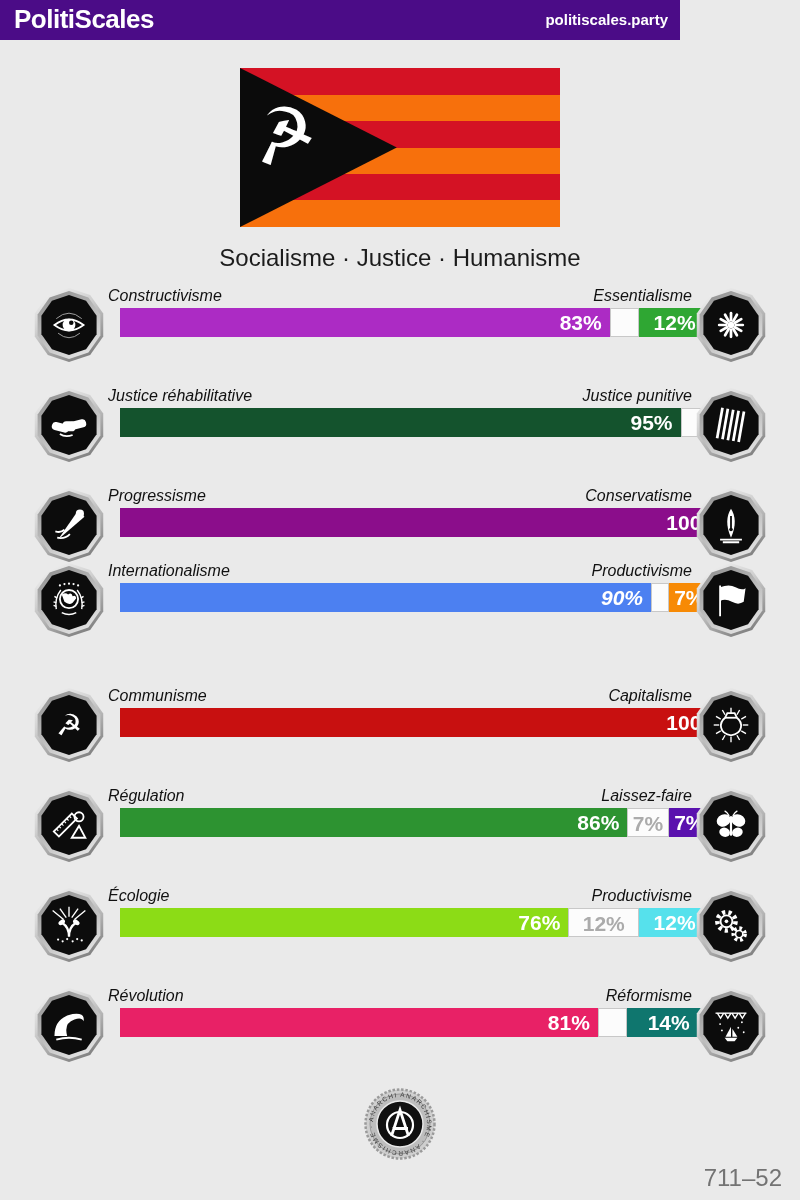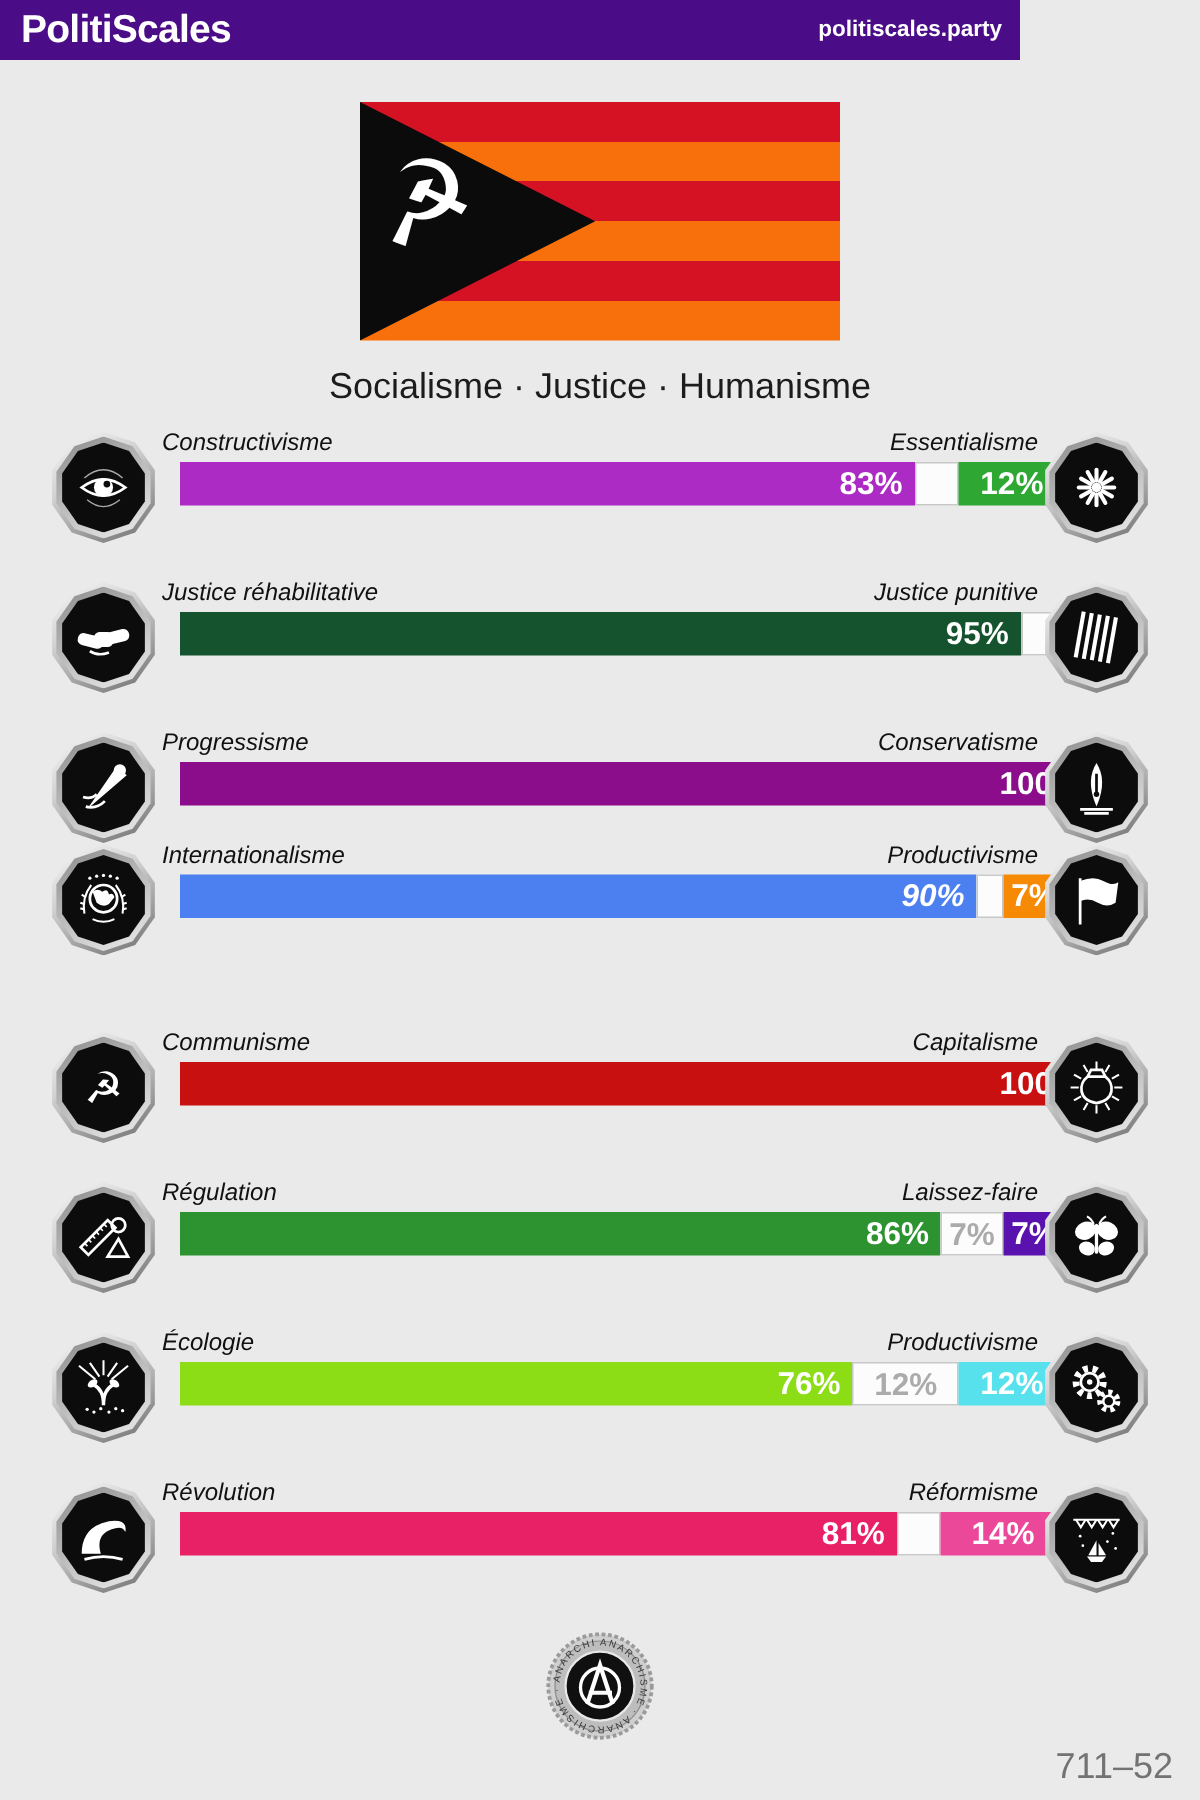--- a/index.html
+++ b/index.html
@@ -371,21 +371,21 @@
         <path d="M8 38 Q22 34 36 38" stroke="#fff" stroke-width="2" fill="none"></path>
       </svg>
     </div>
     <div class="axis-label left">Révolution</div>
     <div class="axis-label right">Réformisme</div>
     <div class="bar">
         <div class="seg left" style="width: 81%; background: rgb(232, 33, 102);">
           <span>81%</span>
         </div>
         <div class="seg neutral" style="width: 5%;"></div>
-        <div class="seg right" style="width: 14%; background: #ec4899;">
+        <div class="seg right" style="width: 14%; background: #0f766e;">
           <span>14%</span>
         </div>
       </div>
     <div class="badge badge-right">
       <div class="b1 deca"></div>
         <div class="b2 deca"></div>
         <div class="b3 deca"></div>
       <svg class="icon" viewBox="0 0 44 44" width="40" height="40">
         <path d="M5 9 H39" stroke="#fff" stroke-width="1.5"></path>
         <path d="M7 9 l3.5 5.5 L14 9 M15 9 l3.5 5.5 L22 9 M23 9 l3.5 5.5 L30 9 M31 9 l3.5 5.5 L38 9" fill="none" stroke="#fff" stroke-width="1.5"></path>

